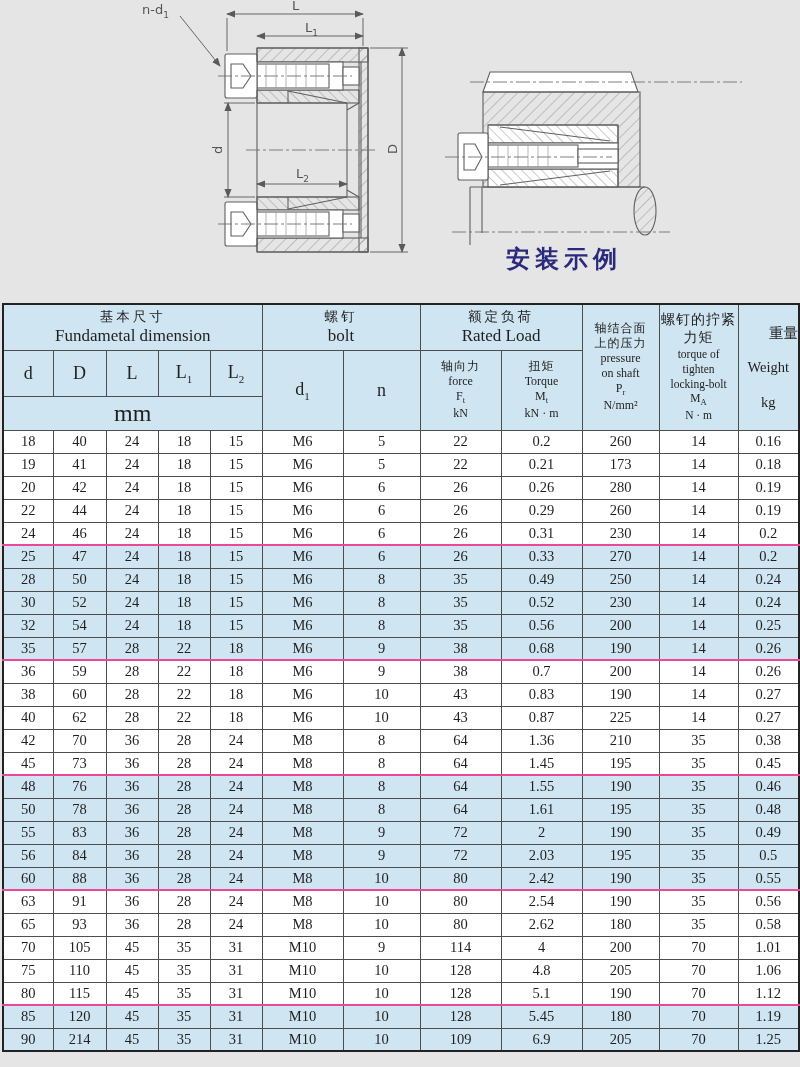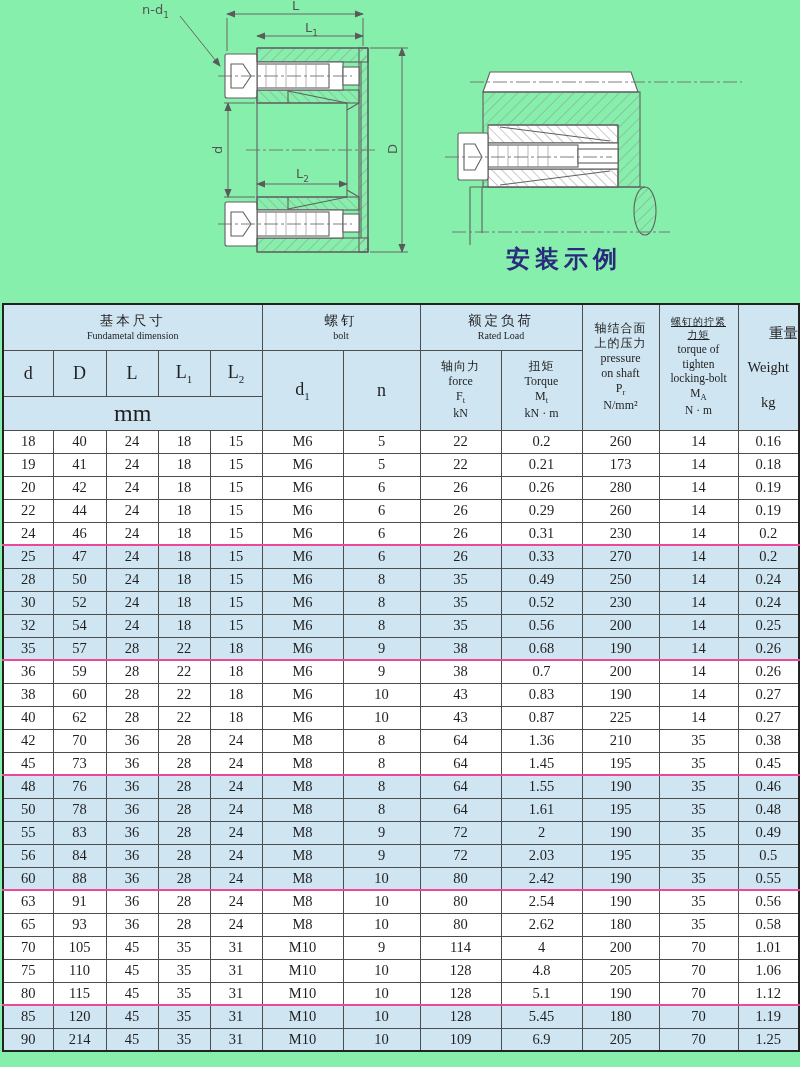--- a/index.html
+++ b/index.html
@@ -1,42 +1,42 @@
 <!DOCTYPE html>
 <html><head>
 <meta charset="utf-8">
 <style>
   html,body{margin:0;padding:0;}
   body{width:800px;height:1067px;background:#ffffff;font-family:"Liberation Serif","DejaVu Serif",serif;color:#1f1f1f;}
-  .page{position:relative;width:800px;height:1067px;overflow:hidden;background:#86efac;}
+  .page{position:relative;width:800px;height:1067px;overflow:hidden;background:#e5e5e5;}
   svg.draw{position:absolute;}
   #left-draw{left:128px;top:0;}
   #right-draw{left:440px;top:0;}
 
   table.spec{position:absolute;left:2px;top:303px;width:796px;border-collapse:collapse;table-layout:fixed;border:2px solid #222;}
   .spec th,.spec td{border:1px solid #4d4d4d;text-align:center;vertical-align:middle;padding:0;font-weight:normal;}
   .spec thead th{background:#cfe5f1;}
   .spec tr.hA{height:46px;}
   .spec tr.hB{height:46px;}
   .spec tr.hC{height:34px;}
   .spec tbody tr{height:23px;}
   .spec tbody td{font-size:14.5px;background:#ffffff;}
   .spec tbody tr.shaded td{background:#cfe5f1;}
   .spec tbody tr.group-start td{border-top:2px solid #ec4899;}
 
   .cjk{letter-spacing:3px;font-size:13.5px;line-height:1.3;}
-  .en{font-size:10px;line-height:1.25;}
+  .en{font-size:17px;line-height:1.25;}
   .big-sym{font-size:18px;}
   .big-sym sub{font-size:11px;}
   .mm{font-size:24px;}
   .small-head{font-size:12px;line-height:1.25;}
   .small-head .cjk-s{font-size:12px;letter-spacing:1px;}
   .small-head sub{font-size:8.5px;}
   .tiny-head{font-size:11.5px;line-height:1.28;}
-  .tiny-head .cjk-s{font-size:10px;letter-spacing:1px;text-decoration:underline;}
+  .tiny-head .cjk-s{font-size:14px;letter-spacing:1px;}
   .tiny-head sub{font-size:8.5px;}
   .weight-cell{font-size:14.5px;}
   .weight-cell .w-line{display:block;}
   .weight-cell .gap1{margin-bottom:16px;text-align:right;}
   .weight-cell .gap2{margin-bottom:18px;}
 </style>
 </head>
 <body>
 
 <div class="page">

